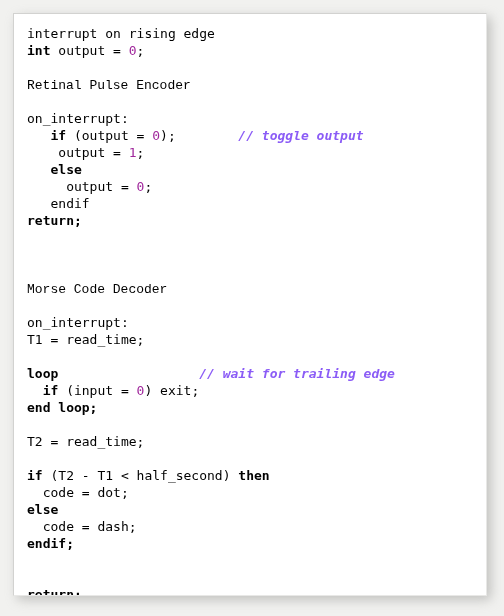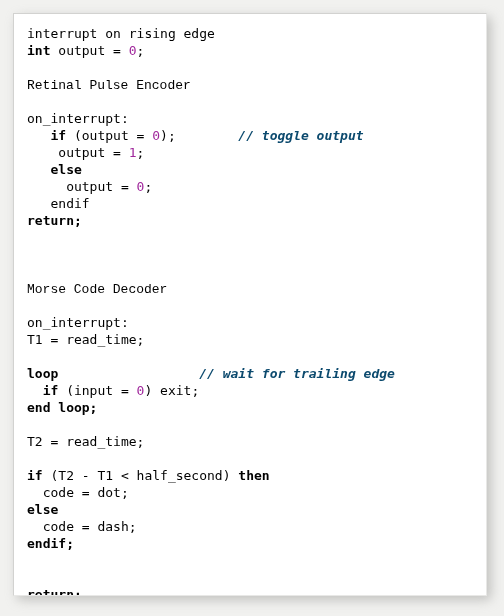--- a/index.html
+++ b/index.html
@@ -71,21 +71,21 @@
     font-weight: bold;
     color: #000000;
   }
 
   .num {
     color: #a0289c;
     font-weight: normal;
   }
 
   .cmt {
-    color: #0c4a6e;
+    color: #8b5cf6;
     font-style: italic;
     font-weight: bold;
   }
 
   .plain {
     color: #000000;
     font-weight: normal;
   }
 
   .hdr {

